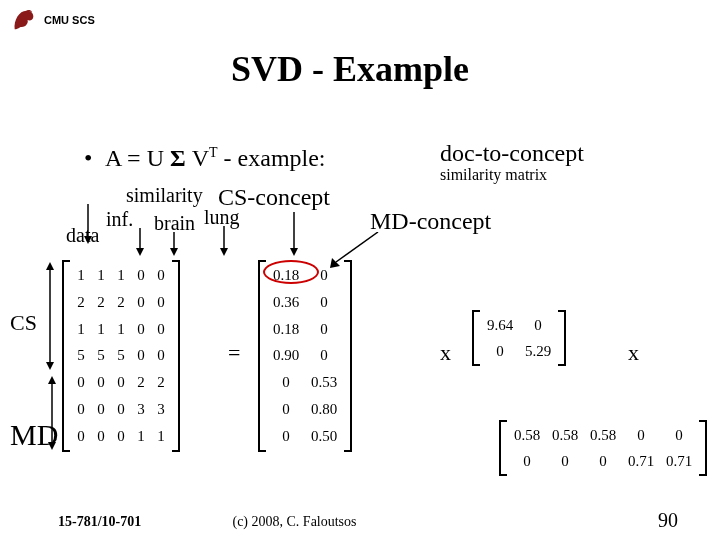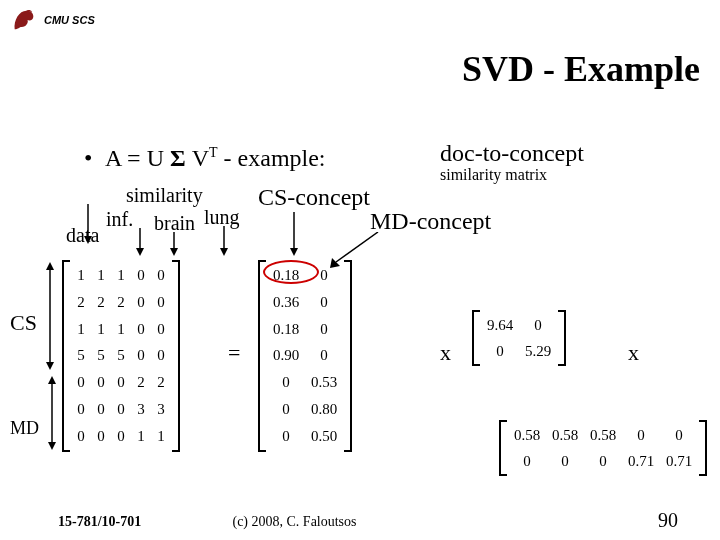--- a/index.html
+++ b/index.html
@@ -13,50 +13,49 @@
     position: relative;
     overflow: hidden;
   }
   .header {
     position: absolute;
     top: 6px;
     left: 10px;
     display: flex;
     align-items: center;
     gap: 6px;
-    font-style: italic;
   }
   .header-logo {
     width: 28px;
     height: 28px;
   }
   .header-label {
     font-family: Arial, Helvetica, sans-serif;
     font-weight: bold;
     font-size: 11px;
   }
   .title {
     position: absolute;
     top: 48px;
     left: 0;
     width: 700px;
-    text-align: right;
+    text-align: center;
     font-size: 36px;
     font-weight: bold;
   }
   .bullet-line {
     position: absolute;
     top: 145px;
     left: 84px;
     font-size: 24px;
   }
   .bullet-line .dot { margin-right: 8px; }
   .bullet-line sup { font-size: 14px; vertical-align: super; }
   .retrieval { position:absolute; top:184px; left:126px; font-size:20px; }
-  .csconcept { position:absolute; top:184px; left:218px; font-size:24px;margin-left:40px; }
+  .csconcept { position:absolute; top:184px; left:218px; font-size:24px; }
   .inf { position:absolute; top:208px; left:106px; font-size:20px; }
   .brain { position:absolute; top:212px; left:154px; font-size:20px; }
   .lung { position:absolute; top:206px; left:204px; font-size:20px; }
   .data { position:absolute; top:224px; left:66px; font-size:20px; }
   .mdconcept { position:absolute; top:208px; left:370px; font-size:24px; }
   .doc-to { position:absolute; top:140px; left:440px; font-size:24px; }
   .sim { position:absolute; top:166px; left:440px; font-size:16px; }
   svg.arrow { position:absolute; }
 
   .matrix {
@@ -95,21 +94,21 @@
   .matS { top: 310px; left: 472px; height: 56px; }
   .matS .matrix-cell { min-width: 32px; }
   .matV { top: 420px; left: 452px; height: 56px; padding-left: 47px; }
   .matV .matrix-cell { min-width: 32px; }
 
   .equals { position:absolute; top:340px; left:228px; font-size:22px; }
   .times1 { position:absolute; top:340px; left:440px; font-size:22px; }
   .times2 { position:absolute; top:340px; left:628px; font-size:22px; }
 
   .cs-label { position:absolute; top:310px; left:10px; font-size:22px; }
-  .md-label { position:absolute; top:418px; left:10px; font-size:18px; }
+  .md-label { position:absolute; top:418px; left:10px; font-size:30px; }
   svg.double-arrow { position:absolute; }
 
   .circle-anno { position:absolute; border:2px solid #cc0000; border-radius:50%; }
   .circ1 { top:260px; left:263px; width:56px; height:24px; }
 
   .footer-left { position:absolute; bottom:10px; left:58px; font-size:14px;font-weight:bold; }
   .footer-center { position:absolute; bottom:10px; left:0; width:589px; text-align:center; font-size:14px; }
   .footer-right { position:absolute; bottom:8px; right:42px; font-size:20px; }
 </style>
 </head>

